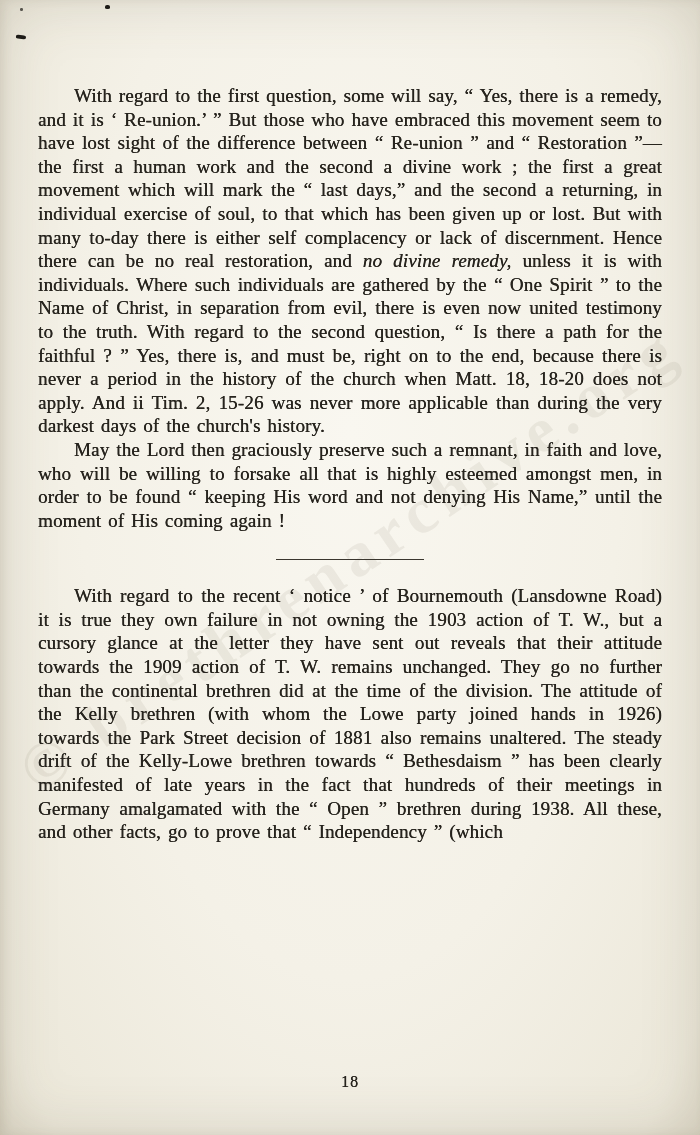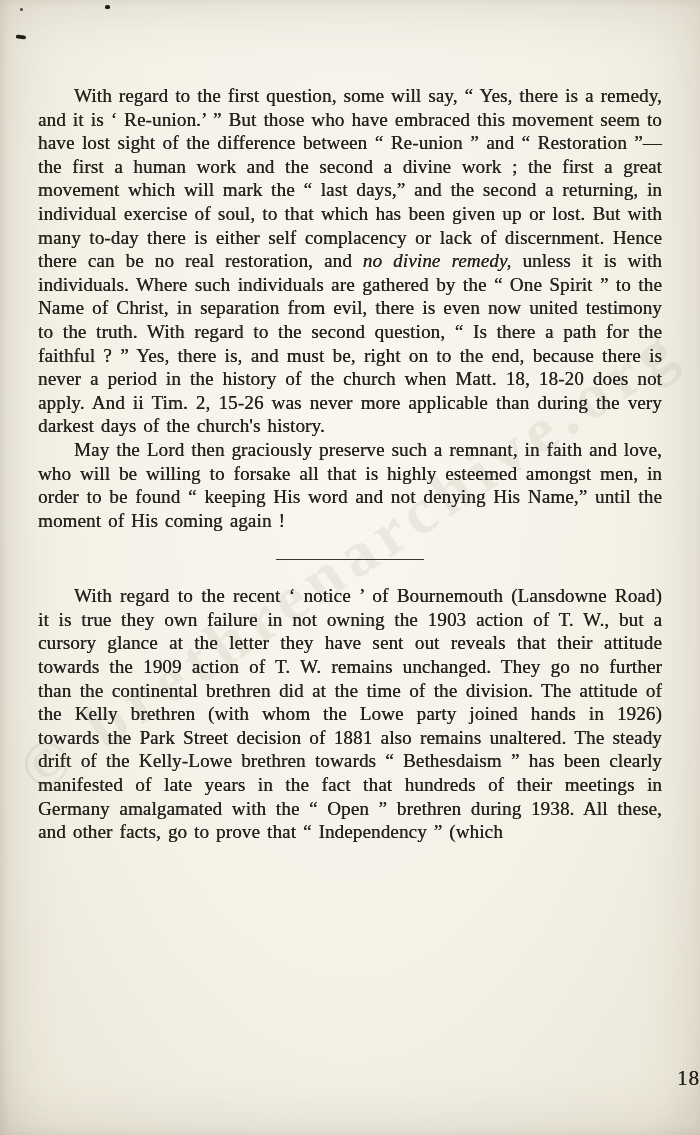--- a/index.html
+++ b/index.html
@@ -44,22 +44,22 @@
     border: none;
     border-top: 1.6px solid #3a362e;
     width: 148px;
     margin: 27px auto 24px auto;
   }
   .page-number {
     position: absolute;
     bottom: 44px;
     left: 0;
     right: 0;
-    text-align: right;
-    font-size: 21px;
+    text-align: center;
+    font-size: 16px;
     letter-spacing: 1px;
     text-shadow: 0.2px 0 0 currentColor;
   }
   .watermark {
     position: absolute;
     top: 46%;
     left: -12%;
     width: 124%;
     text-align: center;
     transform: rotate(-34deg);

